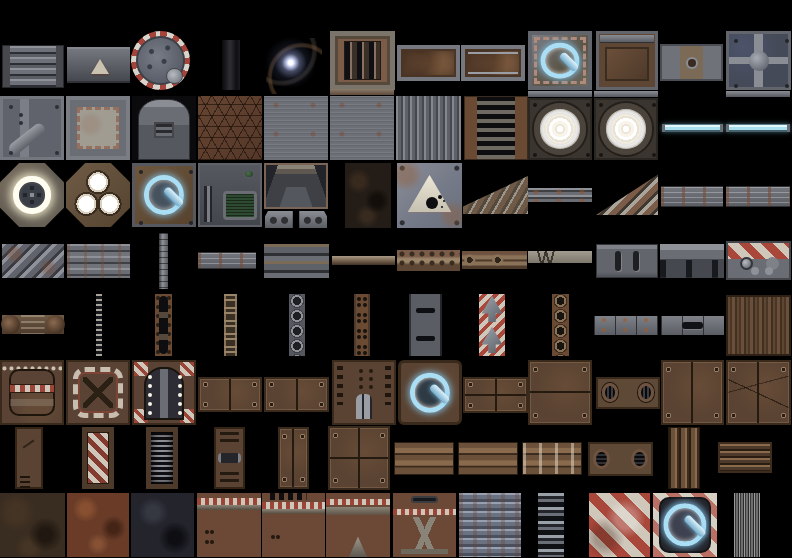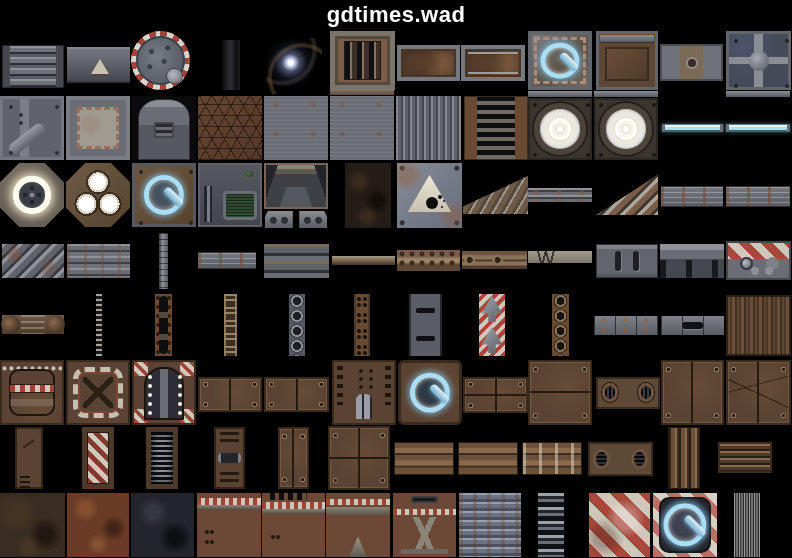--- a/index.html
+++ b/index.html
@@ -445,21 +445,20 @@
     linear-gradient(rgba(238,234,224,.25),rgba(238,234,224,.25)),
     repeating-linear-gradient(45deg,#a8473a 0 9px,#cfc7ba 9px 18px);}
   .k-power-hazard::before{content:"";inset:7% 9%;border-radius:10px;border:2px solid #15161a;
     background:radial-gradient(circle at 50% 46%,#3e4250 0 40%,#23242a 72%);}
   .k-fibers{background:repeating-linear-gradient(90deg,#9a9a98 0 1px,#3a3a3c 1px 2px,#6e6e6c 2px 4px,#2a2a2c 4px 5px);}
 </style>
 </head>
 <body>
 
 <div class="stage">
-  <div class="wad-title">gdtimes.wad</div>
 <div class="tile k-slats" style="left: 2px; top: 45px; width: 62px; height: 43px;"></div>
     <div class="tile k-graywall" style="left: 67px; top: 47px; width: 63px; height: 36px;"></div>
     <div class="tile k-hatch" style="left: 131px; top: 31px; width: 59px; height: 59px;"></div>
     <div class="tile k-darkstrip" style="left: 222px; top: 40px; width: 18px; height: 50px;"></div>
     <div class="tile k-flare" style="left: 266px; top: 38px; width: 56px; height: 56px;"></div>
     <div class="tile k-grate" style="left: 330px; top: 31px; width: 65px; height: 59px;"></div>
     <div class="tile k-rustpanel" style="left: 397px; top: 45px; width: 63px; height: 36px;"></div>
     <div class="tile k-rustpanel2" style="left: 461px; top: 45px; width: 64px; height: 36px;"></div>
     <div class="tile k-power-metal" style="left: 528px; top: 31px; width: 64px; height: 59px;">
       <span class="pwr"></span>

